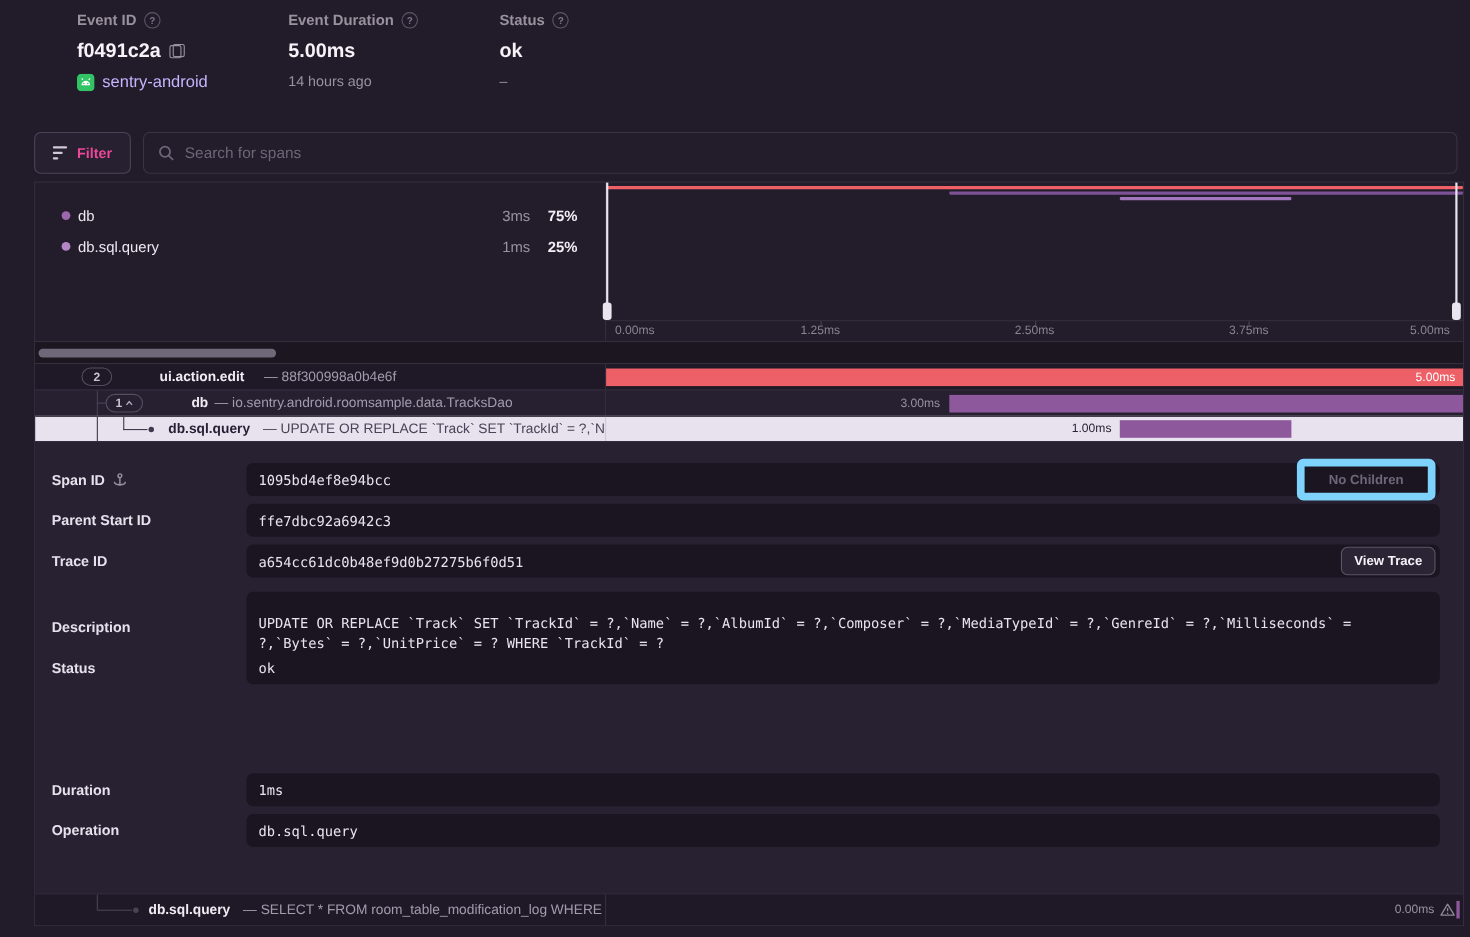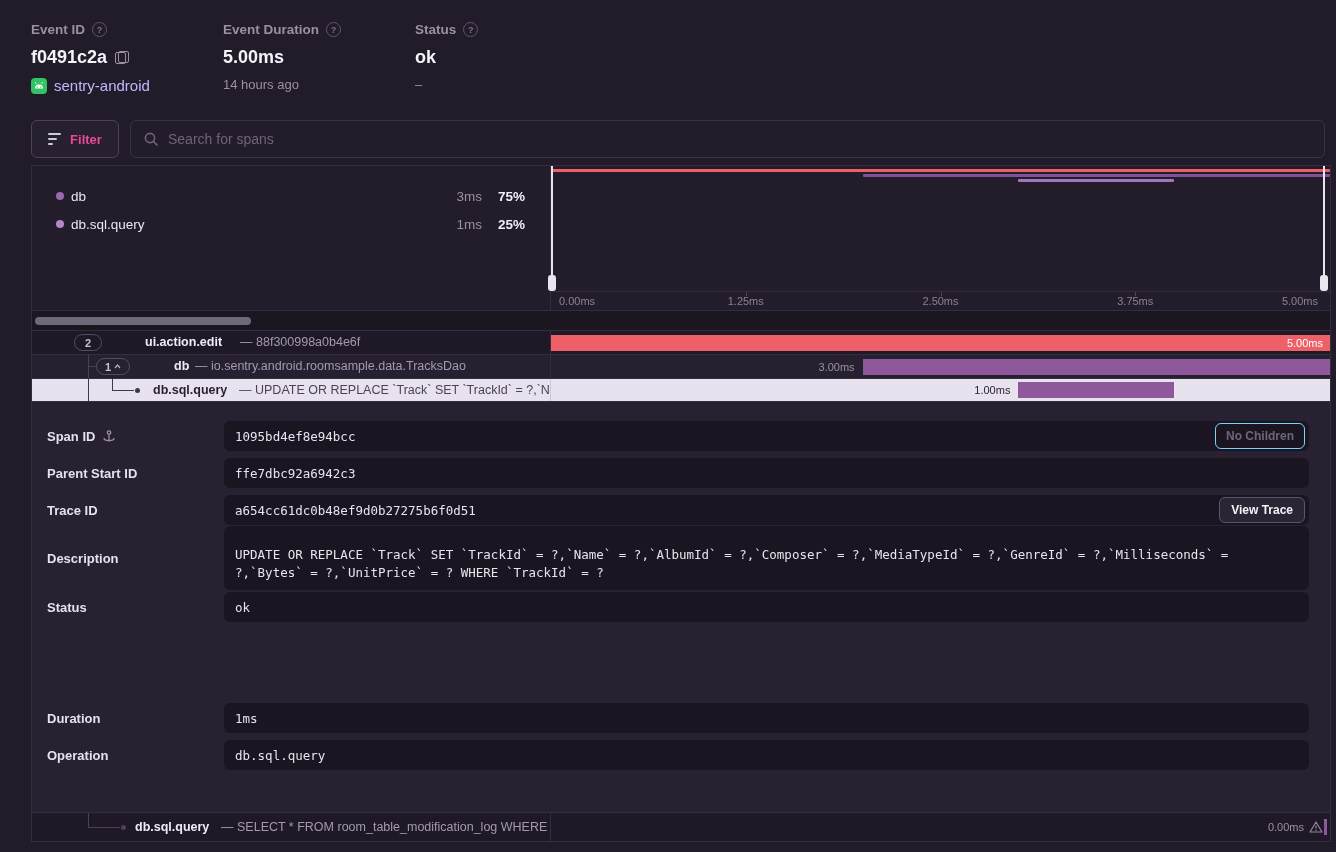--- a/index.html
+++ b/index.html
@@ -1,20 +1,20 @@
 <!DOCTYPE html>
 <html><head>
 <meta charset="utf-8">
 <style>
   * { margin:0; padding:0; box-sizing:border-box; }
   html,body { width:1336px; height:852px; background:#221b29; overflow:hidden;
     font-family:"Liberation Sans", sans-serif; color:#ece7f1; }
 
   
-  .hfield { position:absolute; top:22px; }
+  .hfield { position:absolute; top:11px;margin-left:39px; }
   .hlabel { display:flex; align-items:center; gap:7px; font-size:13.5px; font-weight:bold; color:#9a919f; }
   .qicon { width:15px; height:15px; border:1.5px solid #5f5769; border-radius:50%;
     font-size:9px; font-weight:bold; color:#7c7387; display:flex; align-items:center; justify-content:center; }
   .hvalue { margin-top:10px; font-size:18px; font-weight:600; color:#f6f3f8; display:flex; align-items:center; gap:8px; }
   .hsub { margin-top:9px; font-size:13px; color:#9a919f; display:flex; align-items:center; gap:7px; }
   .copy-ic { position:relative; width:11px; height:13px; }
   .copy-ic:before { content:""; position:absolute; left:0; bottom:0; width:9px; height:10px; border:1.5px solid #9a919f; border-radius:2px; background:#221b29; }
   .copy-ic:after  { content:""; position:absolute; left:3px; top:0; width:9px; height:10px; border:1.5px solid #9a919f; border-radius:2px; }
   .proj-link { color:#c4b5fd; font-size:15px; }
 
@@ -76,22 +76,22 @@
   .rowB .bar-label { right:26px; color:#9a919f; }
   .warn-ic { position:absolute; right:7px; top:50%; transform:translateY(-50%); }
 
   
   .detail { position:absolute; left:0; top:235px; width:1298px; height:411px; background:#282132; border-top:1px solid #342d3e; }
   .drow { position:absolute; left:0; width:100%; }
   .dlabel { position:absolute; left:15px; top:50%; transform:translateY(-50%); font-size:13px; font-weight:bold; color:#e6e1ec; display:flex; align-items:center; gap:7px; }
   .dbox { position:absolute; left:192px; top:0; width:1085px; height:100%; background:#1b1522; border-radius:6px;
     display:flex; align-items:center; padding:0 11px; font-family:"DejaVu Sans Mono", monospace; font-size:12.5px; color:#e8e3ec; }
   .dbox.wrap { align-items:flex-start; padding-top:20px; line-height:18px; white-space:pre-wrap; word-break:break-word; }
-  .badge { position:absolute; right:4px; top:50%; transform:translateY(-50%); border:1px solid #7dd3fc; border-radius:6px;
-    padding:5px 10px; font-family:"Liberation Sans",sans-serif; font-size:12px; font-weight:bold; color:#6f6779; }
+  .badge { position:absolute; right:4px; top:50%; transform:translateY(-50%); border:7px solid #7dd3fc; border-radius:6px;
+    padding:5px 22px; font-family:"Liberation Sans",sans-serif; font-size:12px; font-weight:bold; color:#6f6779; }
   .btn { position:absolute; right:4px; top:50%; transform:translateY(-50%); border:1px solid #5b5565; border-radius:6px; background:#2b2435;
     padding:5px 11px; font-family:"Liberation Sans",sans-serif; font-size:12px; font-weight:bold; color:#f5f2f8; cursor:pointer; }
   .sliver { position:absolute; right:3px; top:6px; width:3px; height:16px; background:#8d589c; }
 </style>
 </head>
 <body>
 
 <div class="hfield" style="left:31px;">
   <div class="hlabel">
       <span>Event ID</span>
@@ -267,21 +267,21 @@
           <span>ffe7dbc92a6942c3</span>
         </div>
     </div>
     <div class="drow" style="top:93px;height:30px;">
       <span class="dlabel">Trace ID</span>
       <div class="dbox">
           <span>a654cc61dc0b48ef9d0b27275b6f0d51</span>
         <button class="btn">View Trace</button>
         </div>
     </div>
-    <div class="drow" style="top:124px;height:64px;">
+    <div class="drow" style="top:136px;height:64px;">
       <span class="dlabel">Description</span>
       <div class="dbox wrap"><span>UPDATE OR REPLACE `Track` SET `TrackId` = ?,`Name` = ?,`AlbumId` = ?,`Composer` = ?,`MediaTypeId` = ?,`GenreId` = ?,`Milliseconds` = ?,`Bytes` = ?,`UnitPrice` = ? WHERE `TrackId` = ?</span></div>
     </div>
     <div class="drow" style="top:190px;height:30px;">
       <span class="dlabel">Status</span>
       <div class="dbox">
           <span>ok</span>
         </div>
     </div>
     <div class="drow" style="top:301px;height:30px;">

